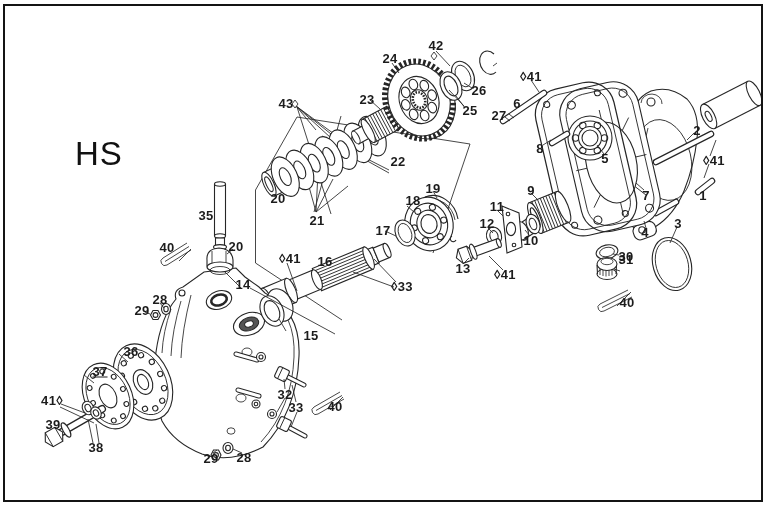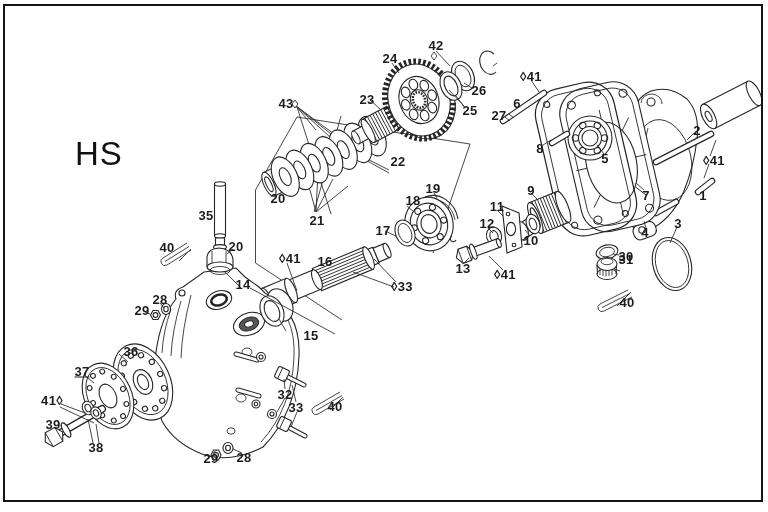--- a/index.html
+++ b/index.html
@@ -474,21 +474,21 @@
       <div class="part-label" style="left: 290px; top: 258px;">◊41</div>
       <div class="part-label" style="left: 402px; top: 286px;">◊33</div>
       <div class="part-label" style="left: 243px; top: 284px;">14</div>
       <div class="part-label" style="left: 206px; top: 215px;">35</div>
       <div class="part-label" style="left: 236px; top: 246px;">20</div>
       <div class="part-label" style="left: 167px; top: 247px;">40</div>
       <div class="part-label" style="left: 160px; top: 299px;">28</div>
       <div class="part-label" style="left: 142px; top: 310px;">29</div>
       <div class="part-label" style="left: 287px; top: 335px; margin-left: 24px;">15</div>
       <div class="part-label" style="left: 118px; top: 351px; margin-left: 13px;">36</div>
-      <div class="part-label" style="left: 82px; top: 371px; text-decoration: underline;">37</div>
+      <div class="part-label" style="left: 100px; top: 371px; text-decoration: underline;">37</div>
       <div class="part-label" style="left: 52px; top: 400px;">41◊</div>
       <div class="part-label" style="left: 53px; top: 424px;">39</div>
       <div class="part-label" style="left: 96px; top: 447px;">38</div>
       <div class="part-label" style="left: 211px; top: 458px;">29</div>
       <div class="part-label" style="left: 244px; top: 457px;">28</div>
       <div class="part-label" style="left: 285px; top: 394px;">32</div>
       <div class="part-label" style="left: 296px; top: 407px;">33</div>
       <div class="part-label" style="left: 335px; top: 406px;">40</div>
       <div class="part-label" style="left: 626px; top: 256px;">30</div>
       <div class="part-label" style="left: 626px; top: 259px; text-align: right;">31</div>

